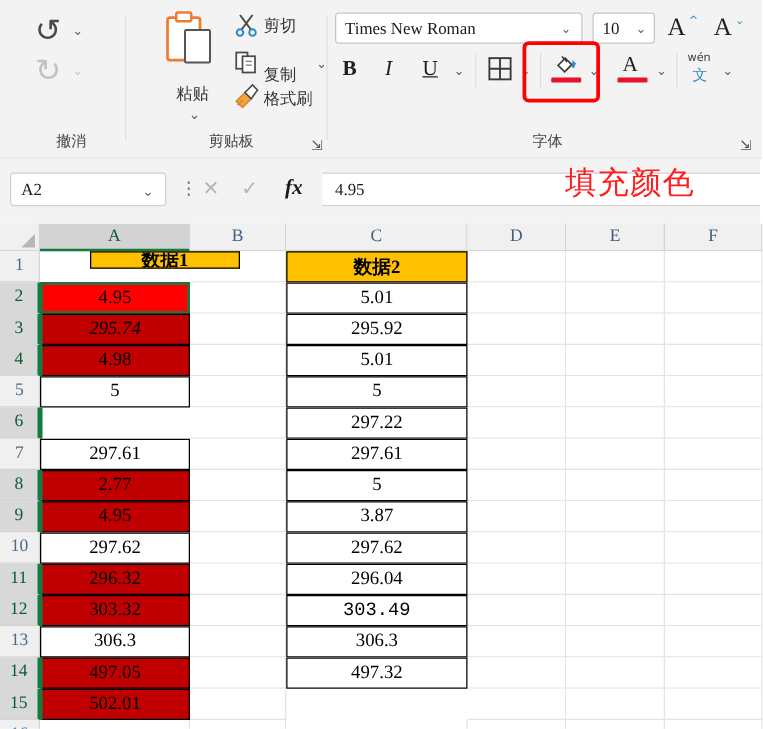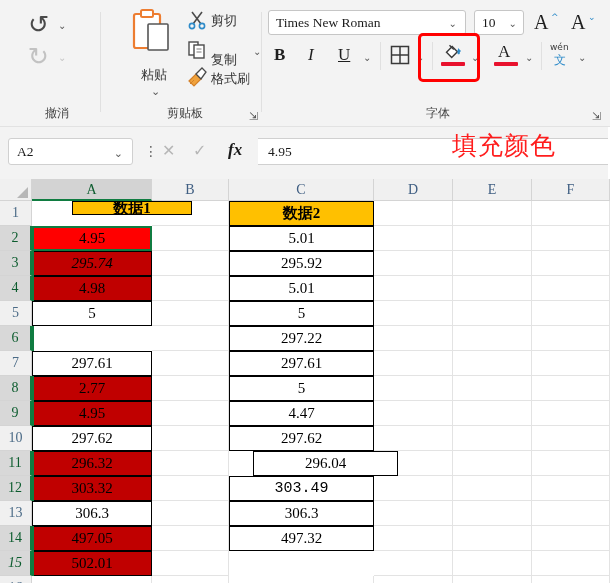--- a/index.html
+++ b/index.html
@@ -345,21 +345,21 @@
     <div class="rowhdr" style="top:122px;">5</div>
     <div class="rowhdr sel sel-edge" style="top:147px;">6</div>
     <div class="rowhdr" style="top:172px;">7</div>
     <div class="rowhdr sel sel-edge" style="top:197px;">8</div>
     <div class="rowhdr sel sel-edge" style="top:222px;">9</div>
     <div class="rowhdr" style="top:247px;">10</div>
     <div class="rowhdr sel sel-edge" style="top:272px;">11</div>
     <div class="rowhdr sel sel-edge" style="top:297px;">12</div>
     <div class="rowhdr" style="top:322px;">13</div>
     <div class="rowhdr sel sel-edge" style="top:347px;">14</div>
-    <div class="rowhdr sel sel-edge" style="top:372px;font-style:italic;">15</div>
+    <div class="rowhdr sel sel-edge" style="top:372px;">15</div>
     <div class="rowhdr" style="top:397px;">16</div>
 
     <div id="gridlines">
         <div class="cellbg" style="left: 152px; top: 22px; width: 77px; height: 25px;"></div>
         <div class="cellbg" style="left: 374px; top: 22px; width: 79px; height: 25px;"></div>
         <div class="cellbg" style="left: 453px; top: 22px; width: 79px; height: 25px;"></div>
         <div class="cellbg" style="left: 532px; top: 22px; width: 78px; height: 25px;"></div>
         <div class="cellbg" style="left: 152px; top: 47px; width: 77px; height: 25px;"></div>
         <div class="cellbg" style="left: 374px; top: 47px; width: 79px; height: 25px;"></div>
         <div class="cellbg" style="left: 453px; top: 47px; width: 79px; height: 25px;"></div>
@@ -448,22 +448,22 @@
 
     <div class="cell hdr-cell bordered" style="left:229px; top:22px; width:145px; height:25px;">数据2</div>
 
     <div class="cell bordered fill-white" style="left:229px; top:47px;  width:145px; height:25px;">5.01</div>
     <div class="cell bordered fill-white" style="left:229px; top:72px;  width:145px; height:25px;">295.92</div>
     <div class="cell bordered fill-white" style="left:229px; top:97px;  width:145px; height:25px;">5.01</div>
     <div class="cell bordered fill-white" style="left:229px; top:122px; width:145px; height:25px;">5</div>
     <div class="cell bordered fill-white" style="left:229px; top:147px; width:145px; height:25px;">297.22</div>
     <div class="cell bordered fill-white" style="left:229px; top:172px; width:145px; height:25px;">297.61</div>
     <div class="cell bordered fill-white" style="left:229px; top:197px; width:145px; height:25px;">5</div>
-    <div class="cell bordered fill-white" style="left:229px; top:222px; width:145px; height:25px;">4.47</div>
+    <div class="cell bordered fill-white" style="left:229px; top:222px; width:145px; height:25px;">3.87</div>
     <div class="cell bordered fill-white" style="left:229px; top:247px; width:145px; height:25px;">297.62</div>
-    <div class="cell bordered fill-white" style="left:229px; top:272px; width:145px; height:25px;margin-left:24px;">296.04</div>
+    <div class="cell bordered fill-white" style="left:229px; top:272px; width:145px; height:25px;">296.04</div>
     <div class="cell bordered fill-white" style="left:229px; top:297px; width:145px; height:25px;font-family:Liberation Mono, monospace;">303.49</div>
     <div class="cell bordered fill-white" style="left:229px; top:322px; width:145px; height:25px;">306.3</div>
     <div class="cell bordered fill-white" style="left:229px; top:347px; width:145px; height:25px;">497.32</div>
 
   </div>
 
 </div>
 
 </body></html>

